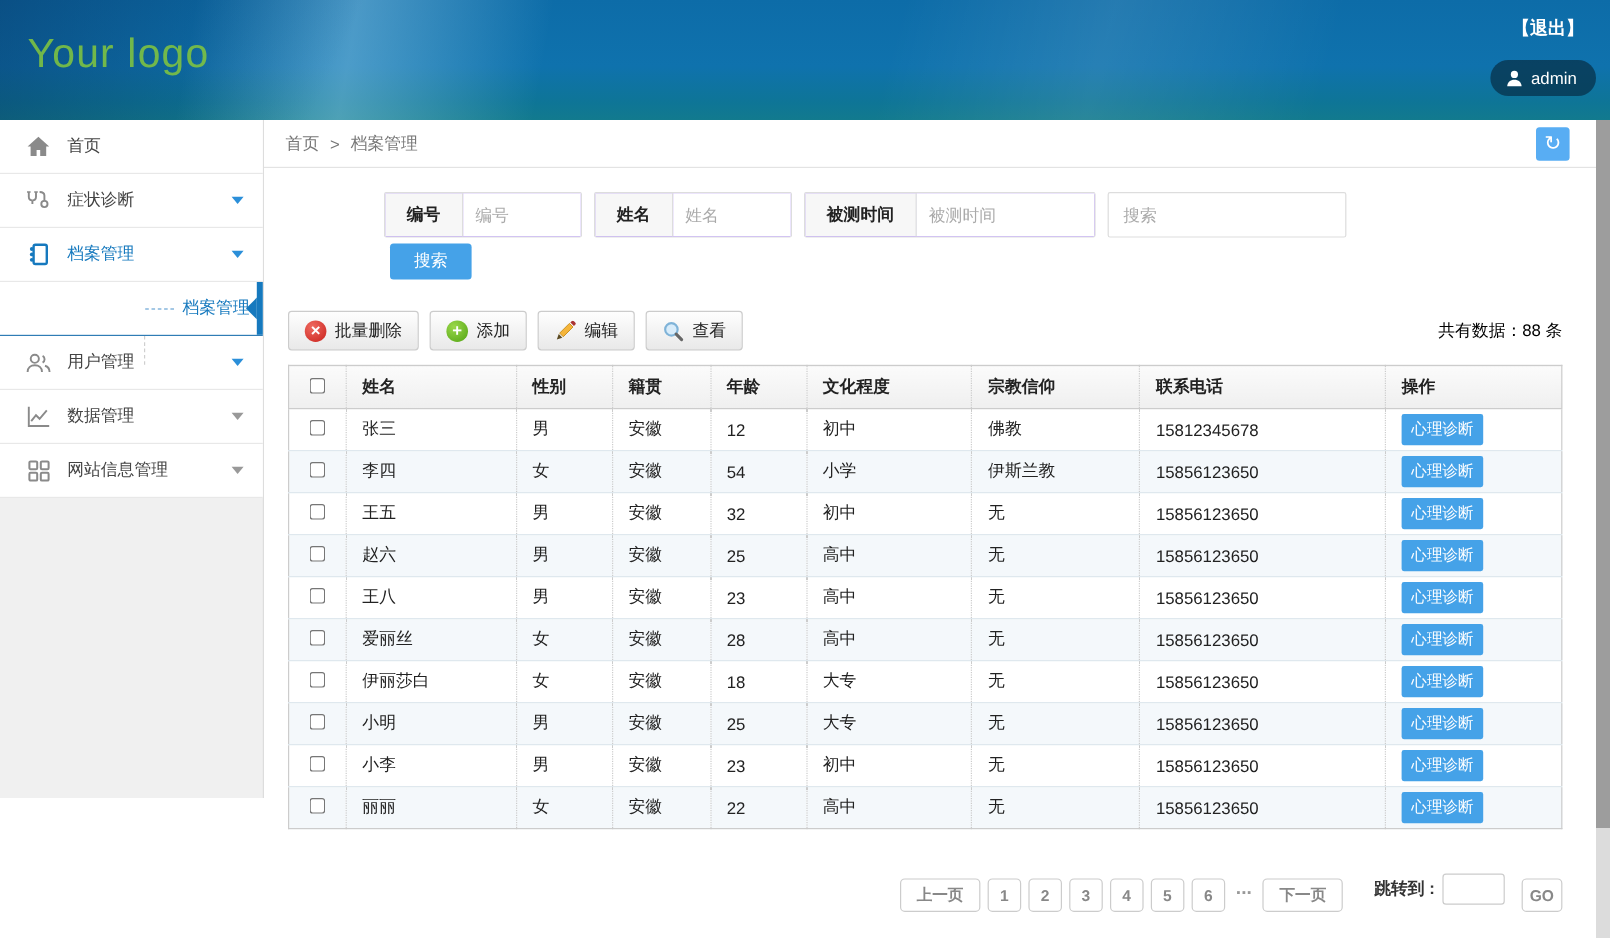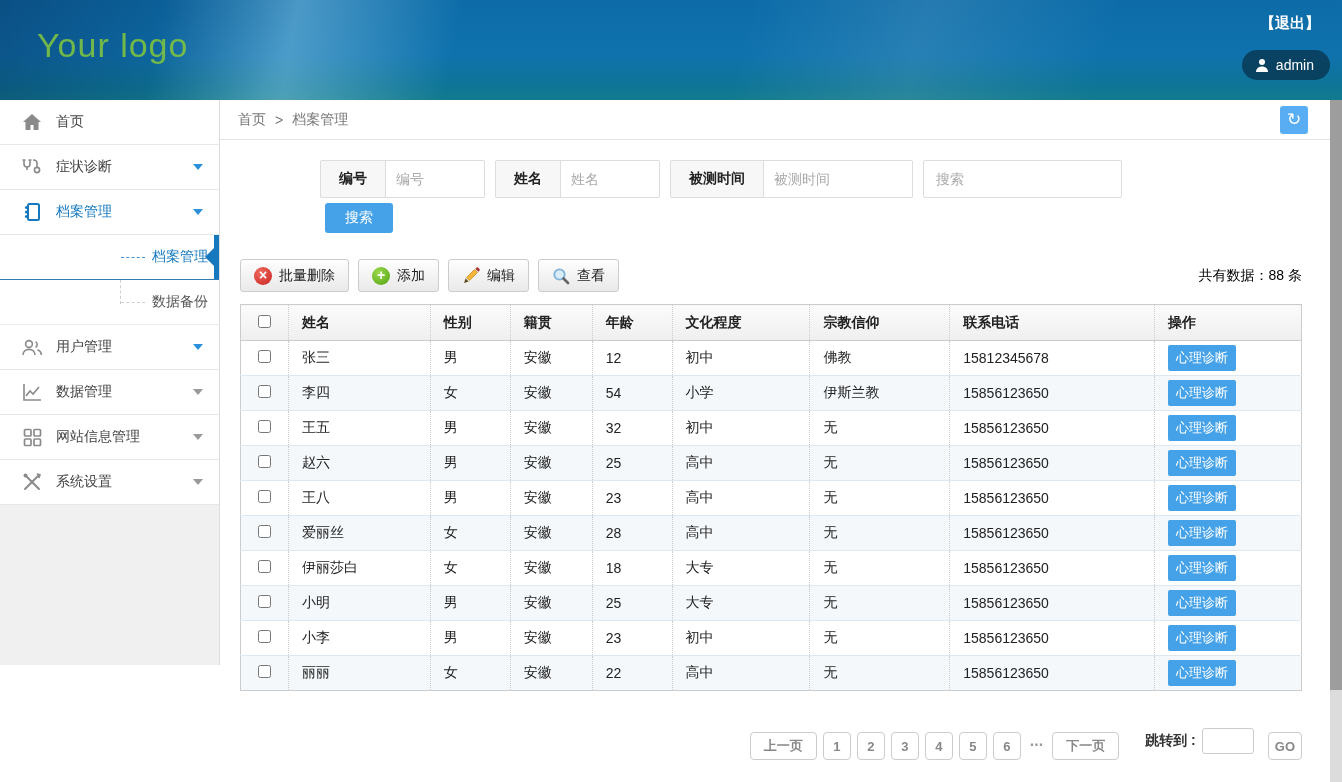--- a/index.html
+++ b/index.html
@@ -7,21 +7,21 @@
     font-family:"Liberation Sans","DejaVu Sans",sans-serif; background:#fff; }
 
   
   .header { position:relative; height:100px;
     background:
       linear-gradient(105deg, rgba(255,255,255,0) 55%, rgba(255,255,255,0.10) 68%, rgba(255,255,255,0) 82%),
       linear-gradient(115deg, rgba(6,45,90,0.45) 0%, rgba(6,45,90,0) 22%),
       linear-gradient(100deg, transparent 12%, rgba(190,235,255,0.35) 22%, transparent 34%),
       linear-gradient(to bottom, #0d6ca8 0%, #0f72ad 55%, #0e7597 85%, #127a8e 100%);
   }
-  .logo { position:absolute; left:37px; top:26px; font-size:34px; color:#7dc243;
+  .logo { position:absolute; left:23px; top:26px; font-size:34px; color:#7dc243;
     letter-spacing:1px; opacity:0.9; }
   .logout { position:absolute; right:22px; top:14px; color:#fff; font-size:15px;
     font-weight:bold; cursor:pointer;font-family:Liberation Serif, serif; }
   .user-pill { position:absolute; right:12px; top:50px; height:30px; display:flex;
     align-items:center; gap:7px; padding:0 16px 0 13px; border-radius:15px;
     background:rgba(8,54,80,0.8); color:#fff; font-size:14px; cursor:pointer; }
 
   
   .page { display:flex; height:565px; }
 
@@ -183,24 +183,20 @@
       <span class="mi-label">档案管理</span>
       <span class="caret blue"></span>
     </div>
 
     <div class="submenu">
       <div class="submenu-item active">
         <span class="tree-dash"></span>
         <span>档案管理</span>
         <span class="active-marker"></span>
       </div>
-      <div class="submenu-item">
-        <span class="tree-dash"></span>
-        <span>数据备份</span>
-      </div>
     </div>
 
     <div class="menu-item">
       <span class="mi-icon">
         <svg width="22" height="18" viewBox="0 0 22 18" fill="none" stroke="#8a8a8a" stroke-width="1.6">
           <circle cx="8" cy="6" r="3.4"></circle>
             <path d="M2 17c0-3.5 2.7-5.6 6-5.6s6 2.1 6 5.6"></path>
           <path d="M14.5 3.6a3.2 3.2 0 0 1 0 5.6M16.5 11.8c2.2.7 3.8 2.4 3.8 5.2"></path>
         </svg>
       </span>
@@ -225,32 +221,20 @@
           <rect x="1.5" y="1.5" width="6.5" height="6.5" rx="1"></rect>
             <rect x="11" y="1.5" width="6.5" height="6.5" rx="1"></rect>
           <rect x="1.5" y="11" width="6.5" height="6.5" rx="1"></rect>
             <rect x="11" y="11" width="6.5" height="6.5" rx="1"></rect>
         </svg>
       </span>
       <span class="mi-label">网站信息管理</span>
       <span class="caret"></span>
     </div>
 
-    <div class="menu-item">
-      <span class="mi-icon">
-        <svg width="20" height="20" viewBox="0 0 20 20" fill="none" stroke="#8a8a8a" stroke-width="2" stroke-linecap="round">
-          <path d="M3 3l14 14"></path>
-            <path d="M17 3L3 17"></path>
-          <circle cx="3.5" cy="3.5" r="2" fill="#8a8a8a" stroke="none"></circle>
-          <path d="M15.5 2l2.5 1-1 2.5" stroke-width="1.6"></path>
-        </svg>
-      </span>
-      <span class="mi-label">系统设置</span>
-      <span class="caret"></span>
-    </div>
   </div>
 
   <div class="main">
     <div class="crumb-bar">
       <span class="crumb-link">首页</span>
       <span>&gt;</span>
       <span>档案管理</span>
     </div>
     <button class="refresh-btn">
       <span>↻</span>

